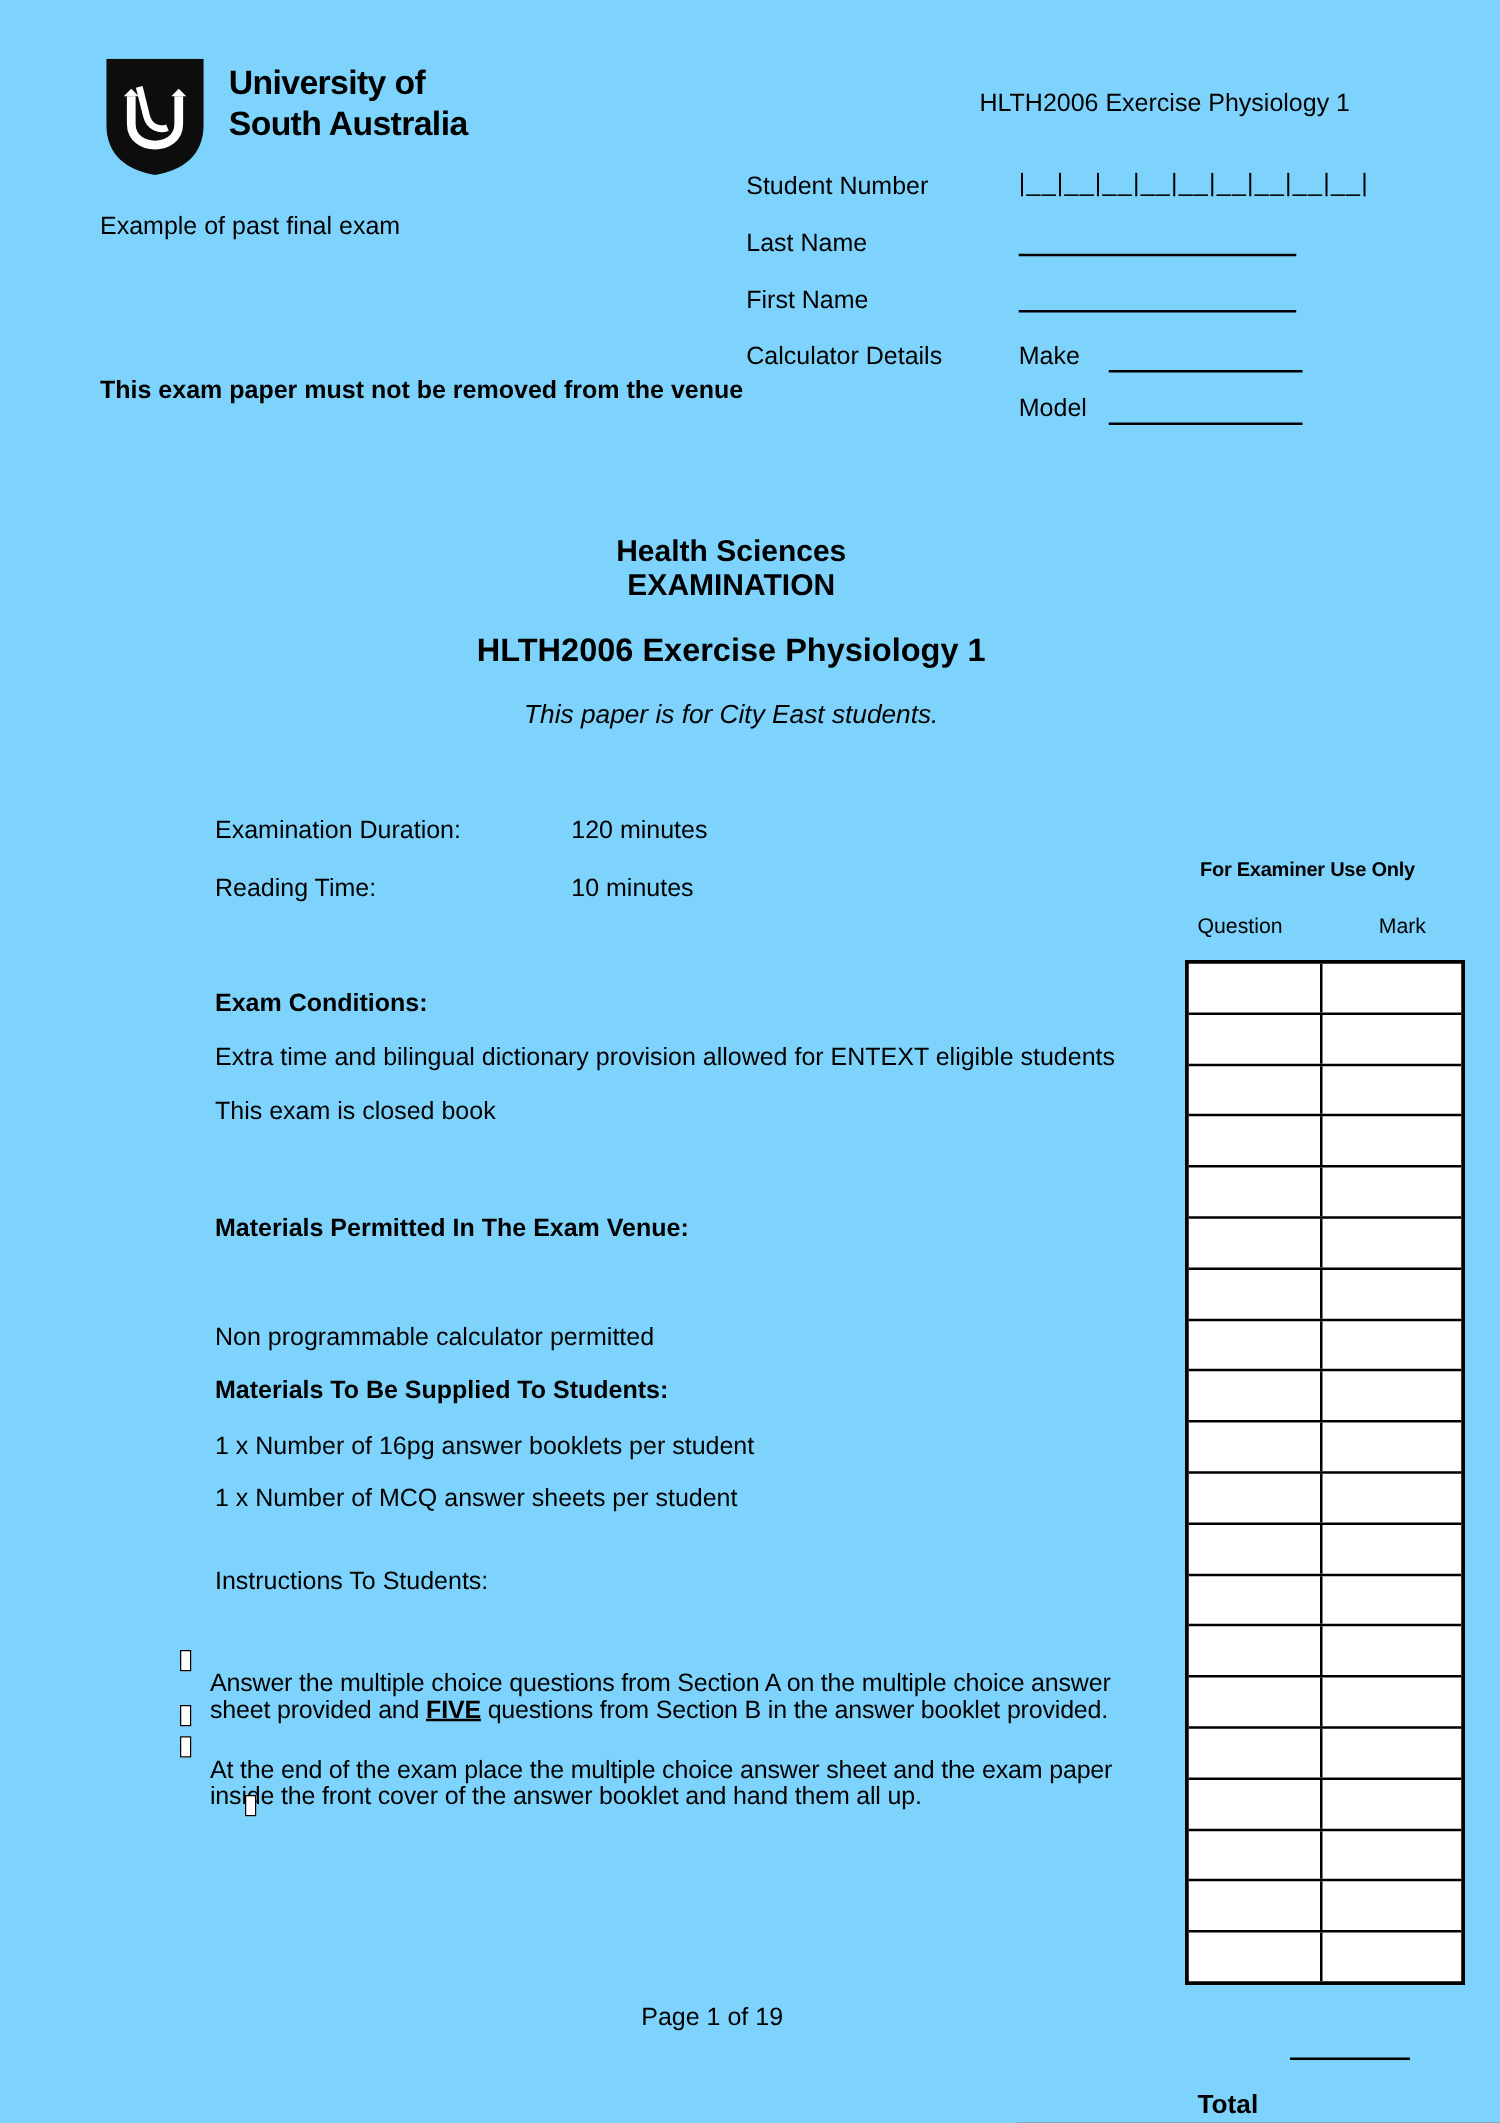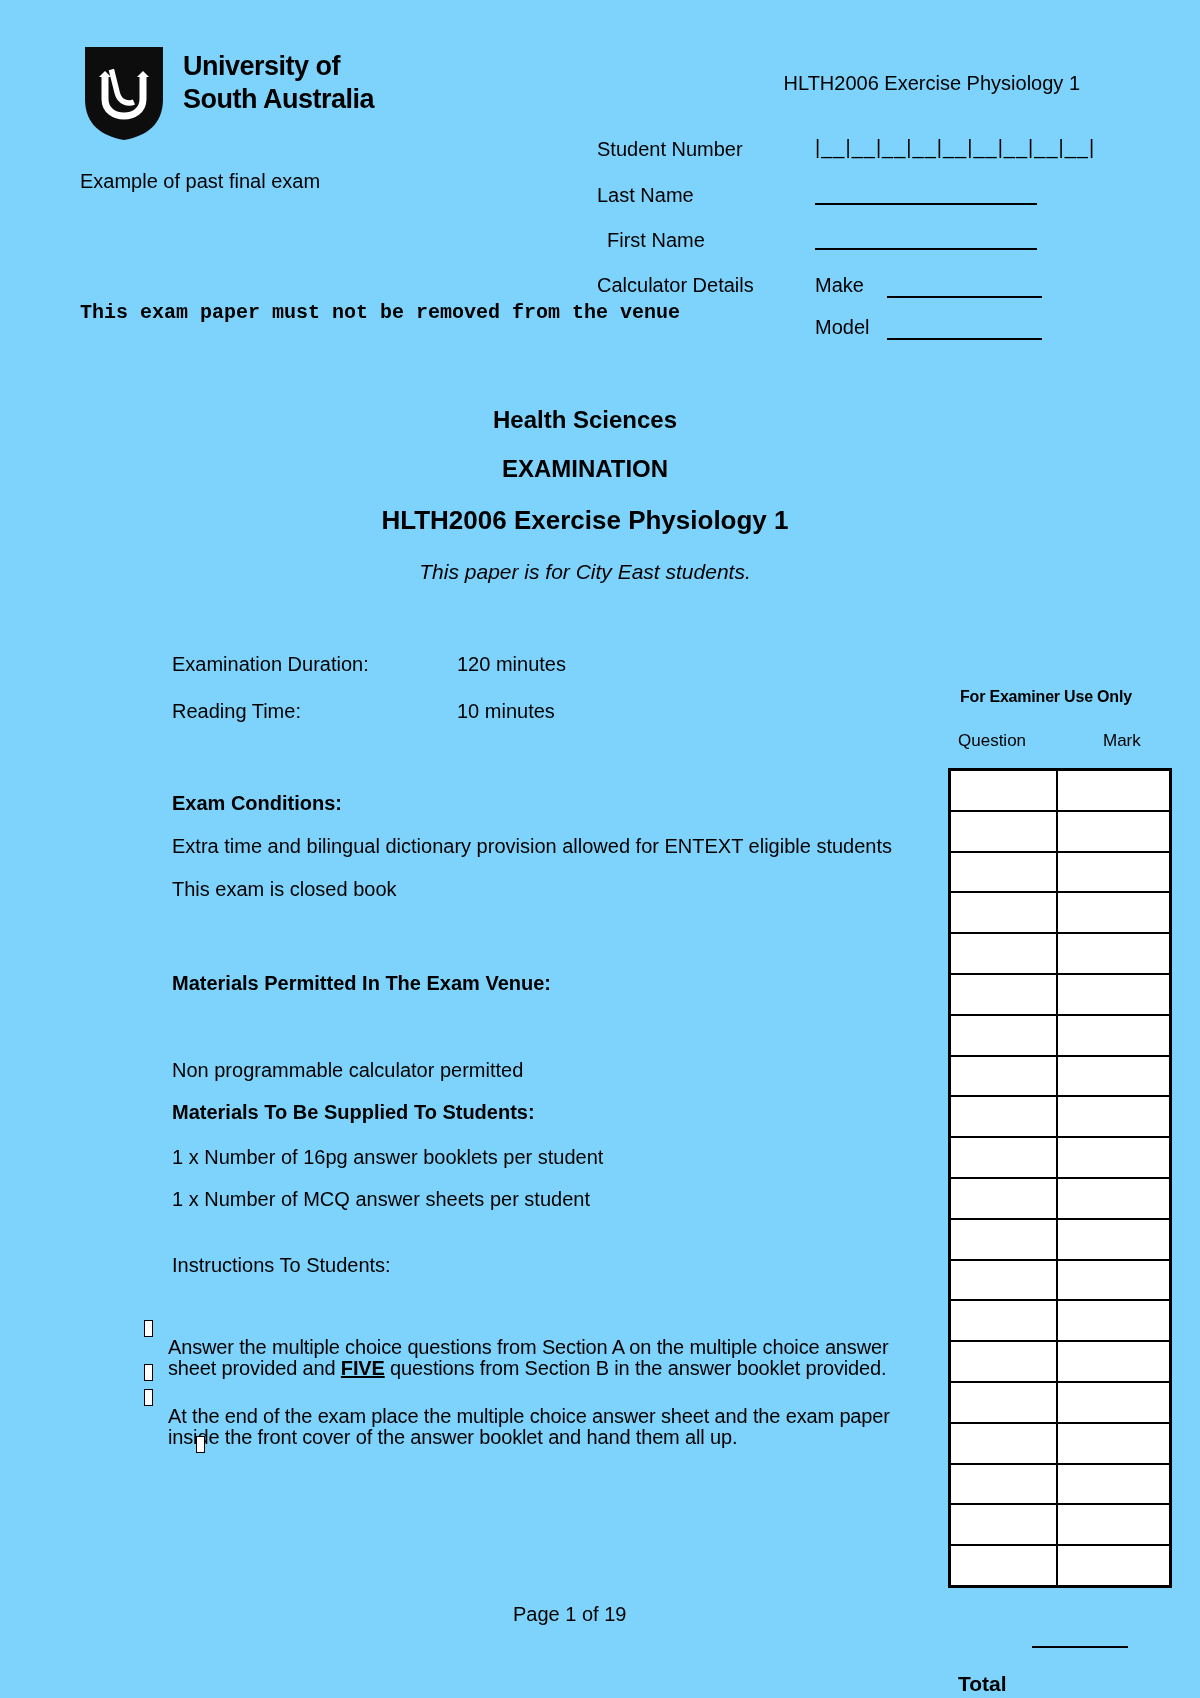--- a/index.html
+++ b/index.html
@@ -10,37 +10,37 @@
     font-family:"Liberation Sans", sans-serif;
     overflow:hidden;
   }
   .abs { position:absolute; white-space:nowrap; }
 
   
   #logo-shield { left:85px; top:47px; }
   #logo-text { left:183px; top:50px; font-size:27px; font-weight:bold; line-height:33px; letter-spacing:-0.5px; white-space:normal; }
   #course-header { left:700px; top:72px; width:380px; text-align:right; font-size:20px; }
   #example-note { left:80px; top:170px; font-size:20px; }
-  #removal-notice { left:80px; top:301px; font-size:20px; font-weight:bold;font-family:Liberation Mono, monospace; }
+  #removal-notice { left:80px; top:301px; font-size:20px; font-weight:bold; }
 
   
   .form-label { left:597px; font-size:20px; }
-  #sn-label { top:138px; } #ln-label { top:184px; } #fn-label { top:229px;margin-left:10px; } #cd-label { top:274px; }
+  #sn-label { top:138px; } #ln-label { top:184px; } #fn-label { top:229px; } #cd-label { top:274px; }
   #sn-boxes { left:815px; top:136px; font-size:20px; letter-spacing:1px; }
   #make-label { left:815px; top:274px; font-size:20px; }
   #model-label { left:815px; top:316px; font-size:20px; }
   .fill-line { height:0; border-bottom:2px solid #000; }
   #ln-line { left:815px; top:203px; width:222px; }
   #fn-line { left:815px; top:248px; width:222px; }
   #make-line { left:887px; top:296px; width:155px; }
   #model-line { left:887px; top:338px; width:155px; }
 
   
   .center-line { left:0; width:1170px; text-align:center; }
-  #title-faculty { top:406px; font-size:24px; font-weight:bold; }
+  #title-faculty { top:428px; font-size:24px; font-weight:bold; }
   #title-exam { top:455px; font-size:24px; font-weight:bold; }
   #title-course { top:505px; font-size:26px; font-weight:bold; }
   #title-sub { top:560px; font-size:21px; font-style:italic; }
 
   
   .lcol { left:172px; font-size:20px; }
   #duration-label { top:653px; } #reading-label { top:700px; }
   #duration-value, #reading-value { left:457px; font-size:20px; }
   #duration-value { top:653px; } #reading-value { top:700px; }
   #cond-heading { top:792px; font-weight:bold; }

